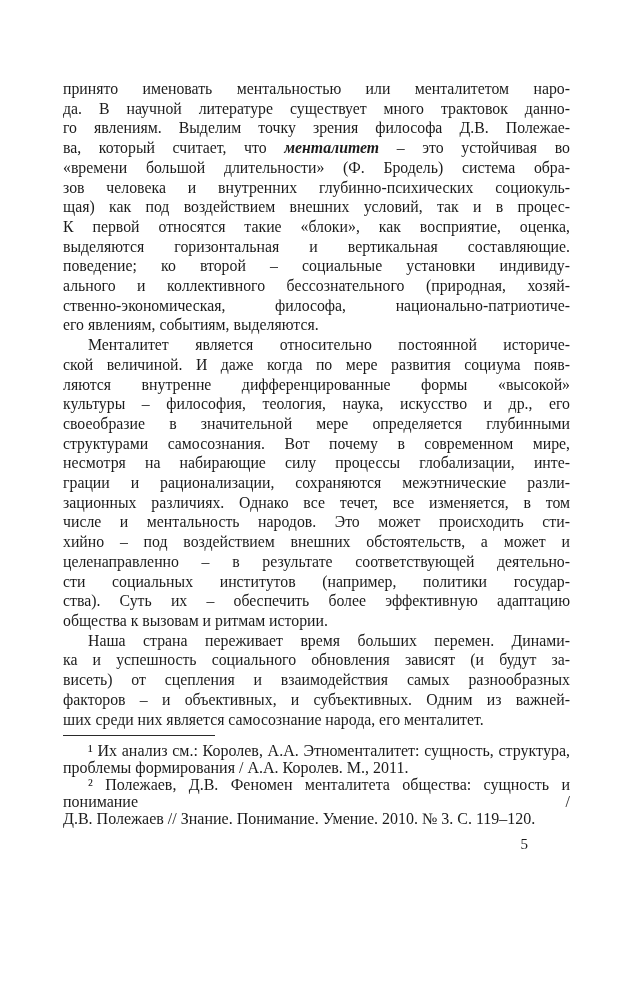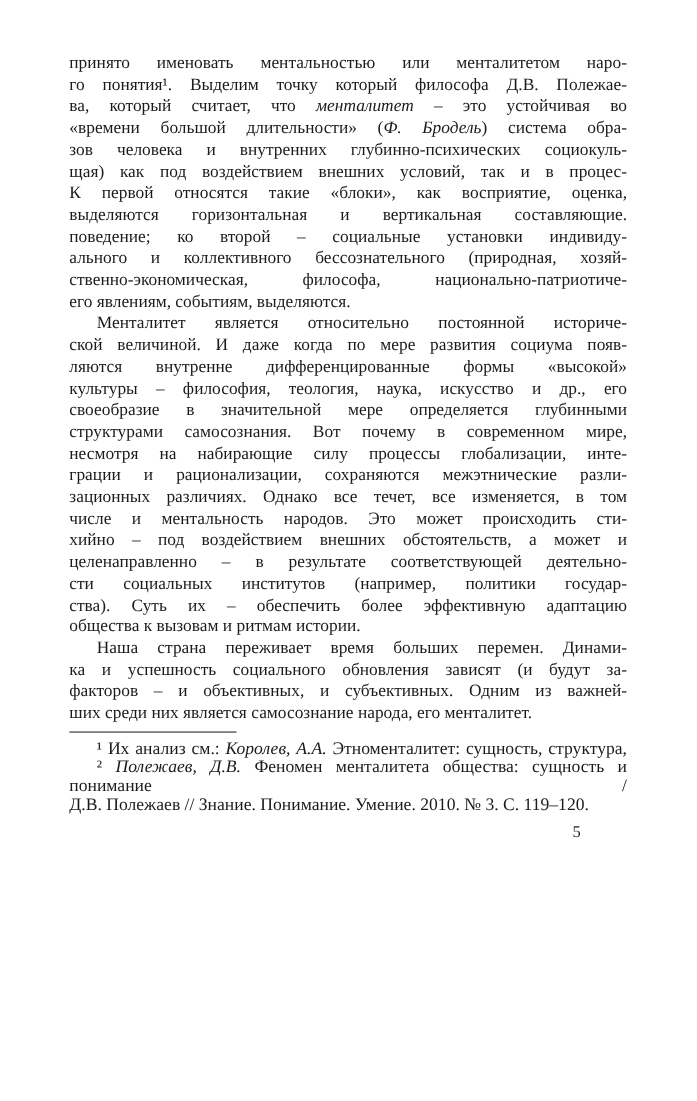--- a/index.html
+++ b/index.html
@@ -7,52 +7,53 @@
   html, body { background: #ffffff; }
   body {
     width: 634px; height: 1001px;
     font-family: "Liberation Serif", serif;
     color: #1b1b1b;
     -webkit-font-smoothing: antialiased;
   }
   .page {
     width: 634px; height: 868px;
     background: #ffffff;
-    padding: 48px 64px 0 63px;
+    padding: 79px 64px 0 63px;
     overflow: hidden;
     position: relative;
   }
   .body-text { font-size: 15.8px; line-height: 19.7px; }
   .para { margin: 0; }
   .line { text-align: justify; text-align-last: left; }
   .line.fill { text-align-last: justify; }
   .line.ind { text-indent: 25px; }
-  .bi { font-weight: 400; font-style: italic; }
-  .i { font-style: italic; }
+  .bi { font-weight: 700; font-style: italic; }
+  .i { }
   .footnote-sep {
     width: 152px; height: 0;
     border-top: 1px solid #2a2a2a;
     margin: 6px 0 6px 0;
   }
   .footnotes { font-size: 16px; line-height: 17px; }
   .page-number {
     margin-top: 9px;
     text-align: right;
     padding-right: 42px;
     font-size: 15px;
   }
 </style>
 </head>
 <body>
 
 <div class="page">
   <div class="body-text" id="body-text">
       <div class="para">
         <div class="line fill"><span>принято именовать ментальностью или менталитетом наро-</span></div>
-        <div class="line fill"><span>го понятия¹. Выделим точку который философа Д.В. Полежае-</span></div>
+        <div class="line fill"><span>да. В научной литературе существует много трактовок данно-</span></div>
+        <div class="line fill"><span>го явлениям. Выделим точку зрения философа Д.В. Полежае-</span></div>
         <div class="line fill"><span>ва, который считает, что </span><span class="bi">менталитет</span><span> – это устойчивая во</span></div>
         <div class="line fill"><span>«времени большой длительности» (</span><span class="i">Ф. Бродель</span><span>) система обра-</span></div>
         <div class="line fill"><span>зов человека и внутренних глубинно-психических социокуль-</span></div>
         <div class="line fill"><span>щая) как под воздействием внешних условий, так и в процес-</span></div>
         <div class="line fill"><span>К первой относятся такие «блоки», как восприятие, оценка,</span></div>
         <div class="line fill"><span>выделяются горизонтальная и вертикальная составляющие.</span></div>
         <div class="line fill"><span>поведение; ко второй – социальные установки индивиду-</span></div>
         <div class="line fill"><span>ального и коллективного бессознательного (природная, хозяй-</span></div>
         <div class="line fill"><span>ственно-экономическая, философа, национально-патриотиче-</span></div>
         <div class="line"><span>его явлениям, событиям, выделяются.</span></div>
@@ -70,28 +71,30 @@
         <div class="line fill"><span>числе и ментальность народов. Это может происходить сти-</span></div>
         <div class="line fill"><span>хийно – под воздействием внешних обстоятельств, а может и</span></div>
         <div class="line fill"><span>целенаправленно – в результате соответствующей деятельно-</span></div>
         <div class="line fill"><span>сти социальных институтов (например, политики государ-</span></div>
         <div class="line fill"><span>ства). Суть их – обеспечить более эффективную адаптацию</span></div>
         <div class="line"><span>общества к вызовам и ритмам истории.</span></div>
       </div>
       <div class="para">
         <div class="line fill ind"><span>Наша страна переживает время больших перемен. Динами-</span></div>
         <div class="line fill"><span>ка и успешность социального обновления зависят (и будут за-</span></div>
+        <div class="line fill"><span>висеть) от сцепления и взаимодействия самых разнообразных</span></div>
         <div class="line fill"><span>факторов – и объективных, и субъективных. Одним из важней-</span></div>
         <div class="line"><span>ших среди них является самосознание народа, его менталитет.</span></div>
       </div>
     </div>
   <div class="footnote-sep"></div>
   <div class="footnotes" id="footnotes">
       <div class="para">
         <div class="line fill ind"><span>¹ Их анализ см.: </span><span class="i">Королев, А.А.</span><span> Этноменталитет: сущность, структура,</span></div>
+        <div class="line"><span>проблемы формирования / А.А. Королев. М., 2011.</span></div>
       </div>
       <div class="para">
         <div class="line fill ind"><span>² </span><span class="i">Полежаев, Д.В.</span><span> Феномен менталитета общества: сущность и понимание /</span></div>
         <div class="line"><span>Д.В. Полежаев // Знание. Понимание. Умение. 2010. № 3. С. 119–120.</span></div>
       </div>
     </div>
   <div class="page-number">5</div>
 </div>
 
 </body></html>

